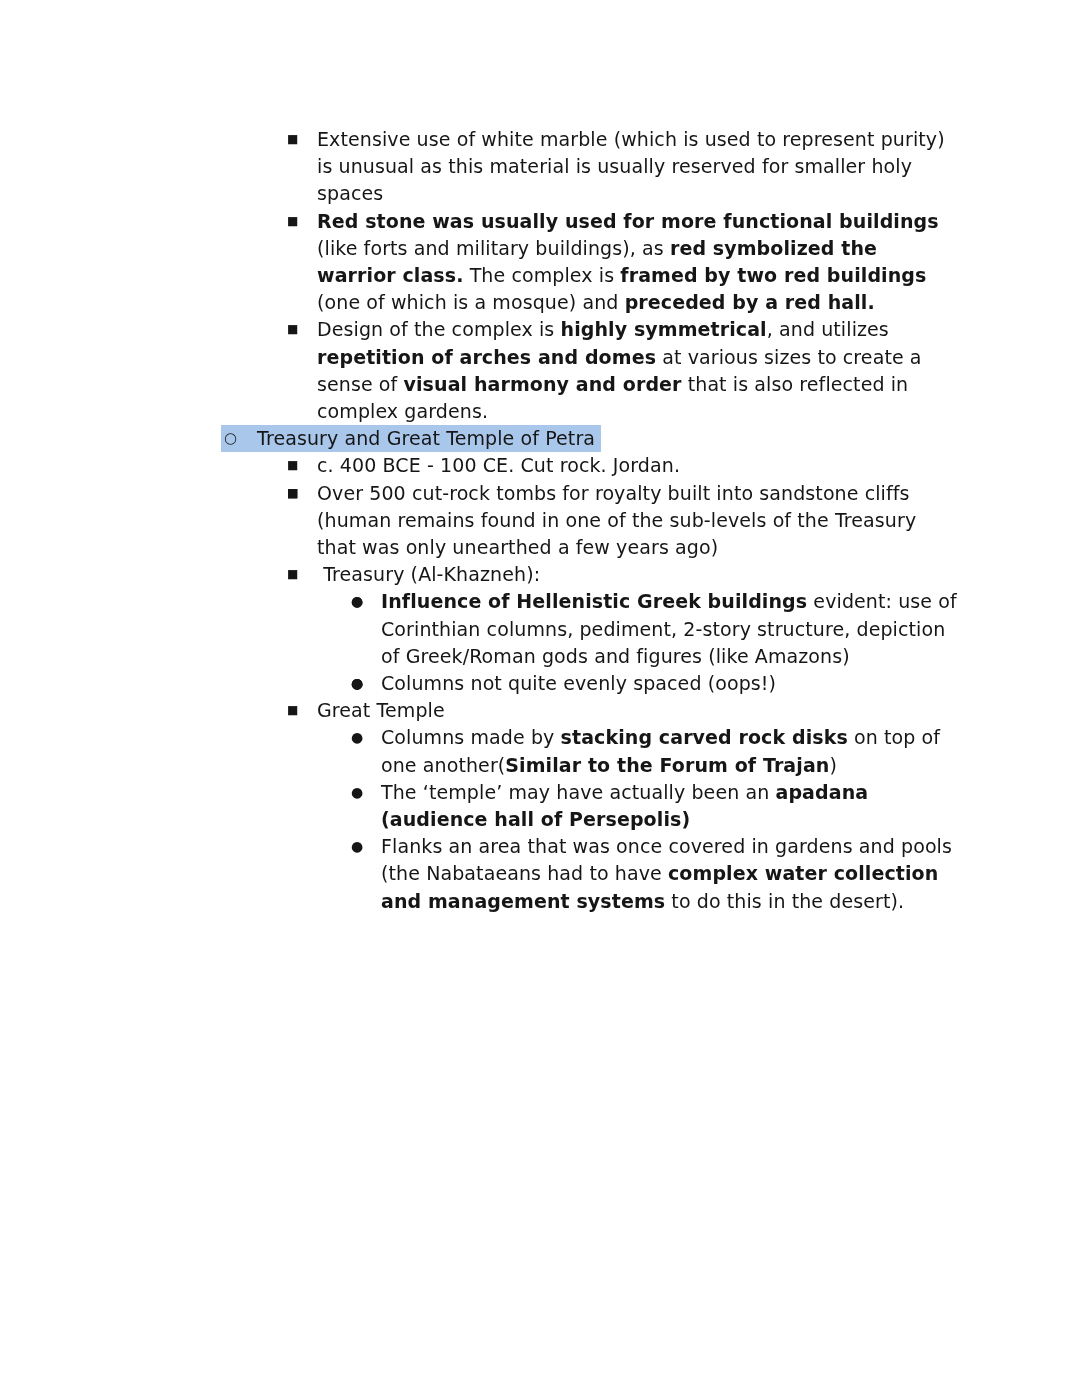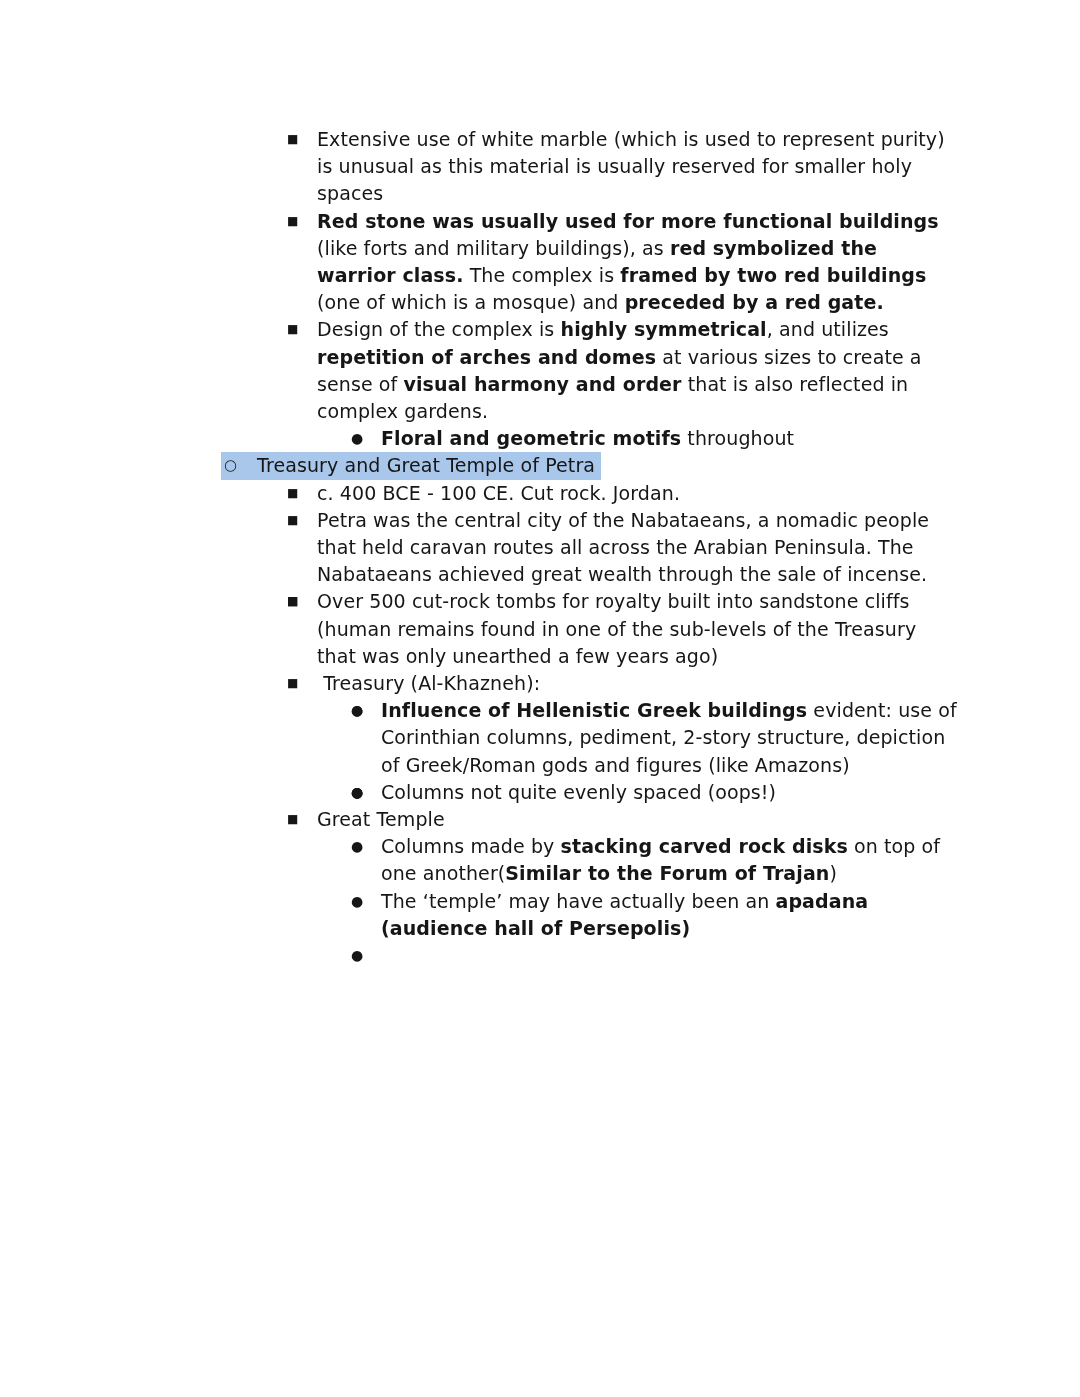--- a/index.html
+++ b/index.html
@@ -51,44 +51,42 @@
 </head>
 <body>
 
 <div class="doc" id="doc">
     <div class="li lv-2">
     <span class="bullet">■</span>
     <span class="text"><span>Extensive use of white marble (which is used to represent purity) is unusual as this material is usually reserved for smaller holy spaces</span></span>
   </div>
     <div class="li lv-2">
     <span class="bullet">■</span>
-    <span class="text"><span class="b">Red stone was usually used for more functional buildings</span><span> (like forts and military buildings), as </span><span class="b">red symbolized the warrior class.</span><span> The complex is </span><span class="b">framed by two red buildings</span><span> (one of which is a mosque) and </span><span class="b">preceded by a red gate.</span></span>
+    <span class="text"><span class="b">Red stone was usually used for more functional buildings</span><span> (like forts and military buildings), as </span><span class="b">red symbolized the warrior class.</span><span> The complex is </span><span class="b">framed by two red buildings</span><span> (one of which is a mosque) and </span><span class="b">preceded by a red hall.</span></span>
   </div>
     <div class="li lv-2">
     <span class="bullet">■</span>
     <span class="text"><span>Design of the complex is </span><span class="b">highly symmetrical</span><span>, and utilizes </span><span class="b">repetition of arches and domes</span><span> at various sizes to create a sense of </span><span class="b">visual harmony and order</span><span> that is also reflected in complex gardens.</span></span>
   </div>
     <div class="li lv-3">
     <span class="bullet">●</span>
-    <span class="text"><span class="b">Floral and geometric motifs</span><span> throughout</span></span>
   </div>
     <div class="li lv-3">
     <span class="bullet">●</span>
   </div>
     <div class="li lv-1 hl">
     <span class="bullet">○</span>
     <span class="text"><span>Treasury and Great Temple of Petra</span></span>
   </div>
     <div class="li lv-2">
     <span class="bullet">■</span>
     <span class="text"><span>c. 400 BCE - 100 CE. Cut rock. Jordan.</span></span>
   </div>
     <div class="li lv-2">
     <span class="bullet">■</span>
-    <span class="text"><span>Petra was the central city of the Nabataeans, a nomadic people that held caravan routes all across the Arabian Peninsula. The Nabataeans achieved great wealth through the sale of incense.</span></span>
   </div>
     <div class="li lv-2">
     <span class="bullet">■</span>
   </div>
     <div class="li lv-2">
     <span class="bullet">■</span>
     <span class="text"><span>Over 500 cut-rock tombs for royalty built into sandstone cliffs (human remains found in one of the sub-levels of the Treasury that was only unearthed a few years ago)</span></span>
   </div>
     <div class="li lv-2">
     <span class="bullet">■</span>
@@ -118,14 +116,15 @@
     <div class="li lv-3">
     <span class="bullet">●</span>
     <span class="text"><span>Columns made by </span><span class="b">stacking carved rock disks</span><span> on top of one another(</span><span class="b">Similar to the Forum of Trajan</span><span>)</span></span>
   </div>
     <div class="li lv-3">
     <span class="bullet">●</span>
     <span class="text"><span>The ‘temple’ may have actually been an </span><span class="b">apadana</span><span> </span><span class="b">(audience hall of Persepolis)</span></span>
   </div>
     <div class="li lv-3">
     <span class="bullet">●</span>
+    <span class="text"><span>Flanks an area that was once covered in gardens and pools (the Nabataeans had to have </span><span class="b">complex water collection and management systems</span><span> to do this in the desert).</span></span>
   </div>
   </div>
 
 </body></html>

